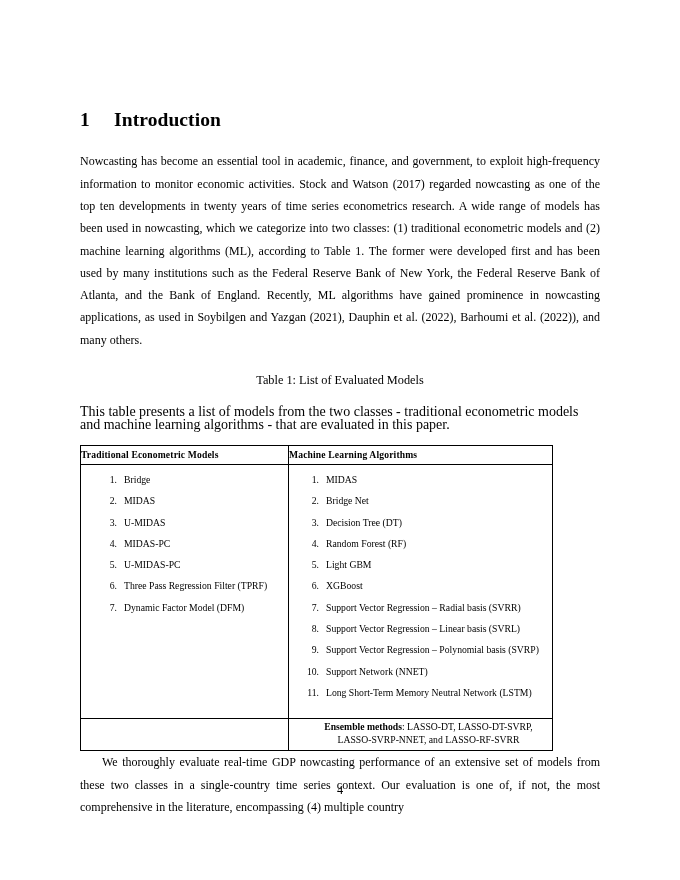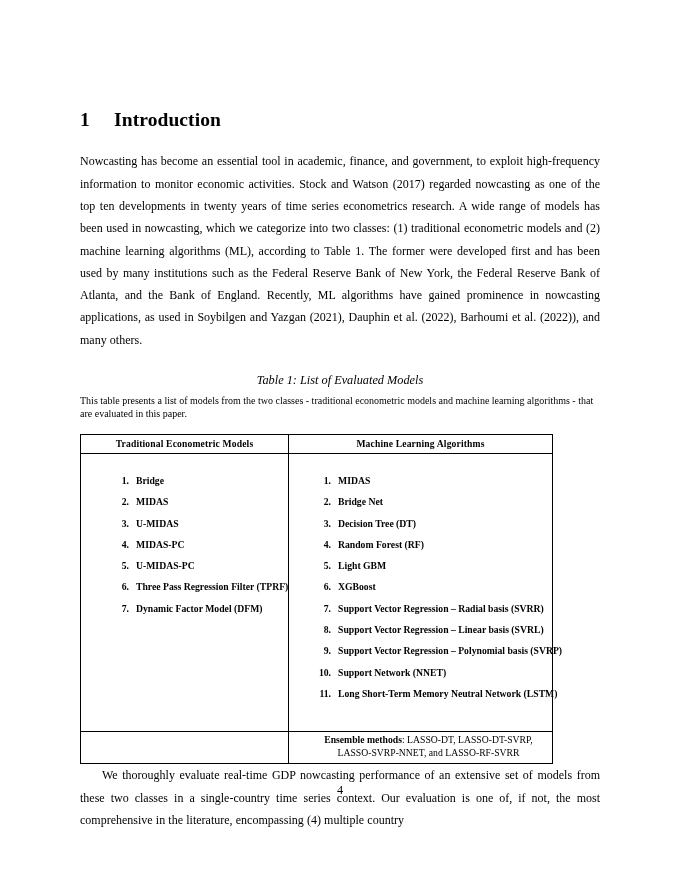--- a/index.html
+++ b/index.html
@@ -55,66 +55,64 @@
   }
 
   
   .table-block {
     margin-top: 22px;
   }
   .table-caption {
     text-align: center;
     font-size: 12.3px;
     line-height: 15px;
-    margin-bottom: 6px;
-    font-style: italic;
+    margin-bottom: 17px;
   }
   .table-note {
-    font-size: 10px;
+    font-size: 14px;
     line-height: 13.2px;
     text-align: left;
     margin-bottom: 14px;
   }
 
   table.models-table {
     border-collapse: collapse;
     width: 472px;
     table-layout: fixed;
     border-top: 1.1px solid #000;
     border-bottom: 1.1px solid #000;
     border-left: 1.1px solid #000;
     border-right: 1.1px solid #000;
   }
   table.models-table col.c1 { width: 208px; }
   table.models-table col.c2 { width: 264px; }
 
   table.models-table th {
     font-size: 9.6px;
     font-weight: bold;
-    text-align: center;
+    text-align: left;
     padding: 3px 0 3.5px 0;
     border-bottom: 1.1px solid #000;
     letter-spacing: 0.15px;
   }
   table.models-table th.col-left {
     border-right: 1.1px solid #000;
   }
   table.models-table td.cell {
     vertical-align: top;
     padding: 5px 0 6px 0;
   }
   table.models-table td.col-left {
     border-right: 1.1px solid #000;
   }
 
   ol.model-list {
     list-style: none;
-    margin: 16px;
+    margin: 4px;
     padding: 0;
-    font-weight: bold;
   }
   ol.model-list li {
     font-size: 9.7px;
     line-height: 11px;
     height: 21.3px;
     white-space: nowrap;
   }
   ol.model-list li .num {
     display: inline-block;
     width: 18px;

